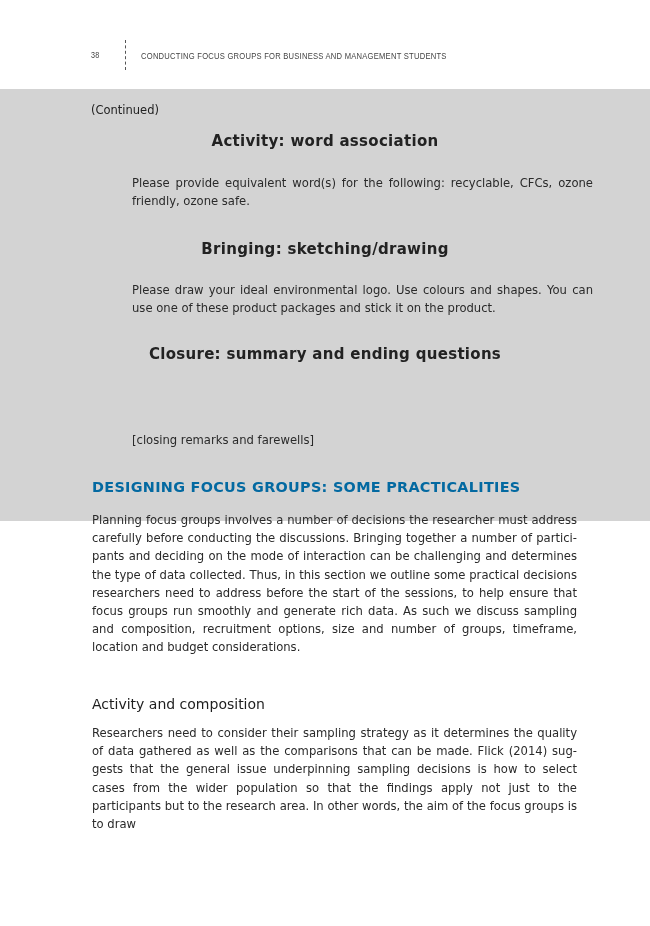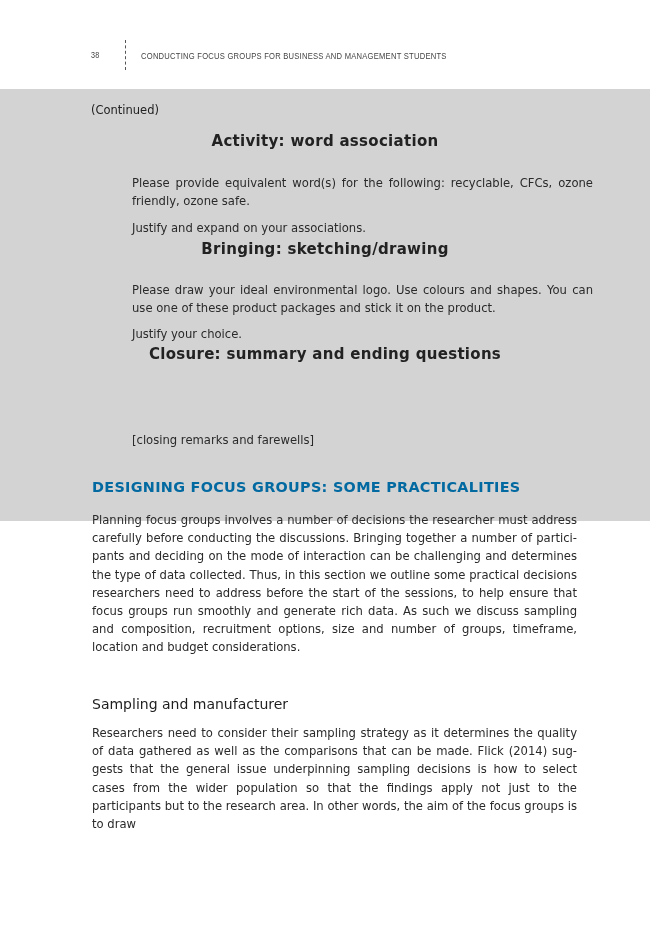--- a/index.html
+++ b/index.html
@@ -28,27 +28,25 @@
   <span class="page-num">38</span>
   <span class="head-rule"></span>
   <span class="head-title">CONDUCTING FOCUS GROUPS FOR BUSINESS AND MANAGEMENT STUDENTS</span>
 </div>
 
 <div class="box">
   <div class="continued">(Continued)</div>
 
   <div class="act-h" style="top:43px">Activity: word association</div>
   <p class="bp" style="top:69px">Please provide equivalent word(s) for the following: recyclable, CFCs, ozone friendly, ozone safe.</p>
-  <p class="bp" style="top:114px">Justify and expand on your associations.</p>
 
   <div class="act-h" style="top:151px">Bringing: sketching/drawing</div>
   <p class="bp" style="top:176px">Please draw your ideal environmental logo. Use colours and shapes. You can use one of these product packages and stick it on the product.</p>
-  <p class="bp" style="top:220px">Justify your choice.</p>
 
   <div class="act-h" style="top:256px">Closure: summary and ending questions</div>
   <p class="bp" style="top:326px">[closing remarks and farewells]</p>
 </div>
 
 <div class="sec-h">DESIGNING FOCUS GROUPS: SOME PRACTICALITIES</div>
 <p class="para" style="top:511px">Planning focus groups involves a number of decisions the researcher must address carefully before conducting the discussions. Bringing together a number of partici-pants and deciding on the mode of interaction can be challenging and determines the type of data collected. Thus, in this section we outline some practical decisions researchers need to address before the start of the sessions, to help ensure that focus groups run smoothly and generate rich data. As such we discuss sampling and composition, recruitment options, size and number of groups, timeframe, location and budget considerations.</p>
 
-<div class="sub-h">Sampling and manufacturer</div>
+<div class="sub-h">Activity and composition</div>
 <p class="para" style="top:724px">Researchers need to consider their sampling strategy as it determines the quality of data gathered as well as the comparisons that can be made. Flick (2014) sug-gests that the general issue underpinning sampling decisions is how to select cases from the wider population so that the findings apply not just to the participants but to the research area. In other words, the aim of the focus groups is to draw</p>
 
 </body></html>

